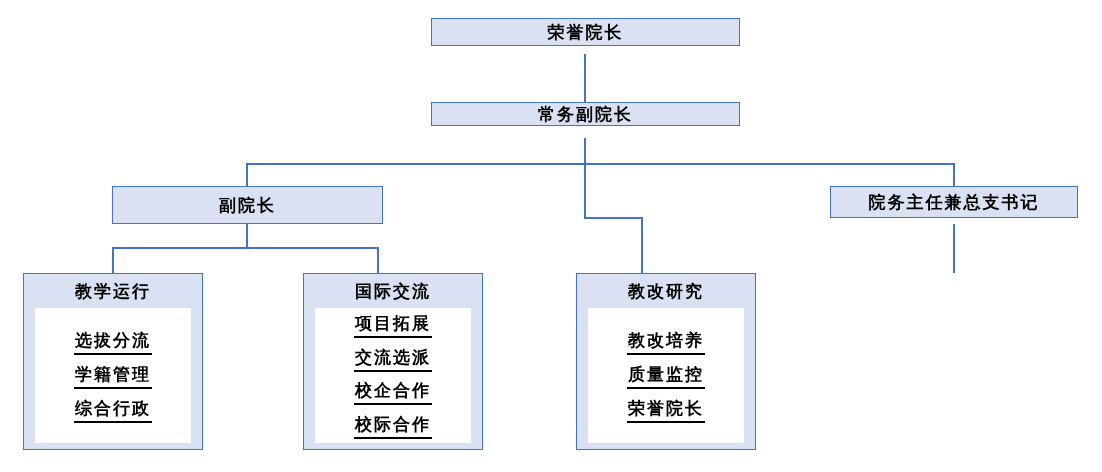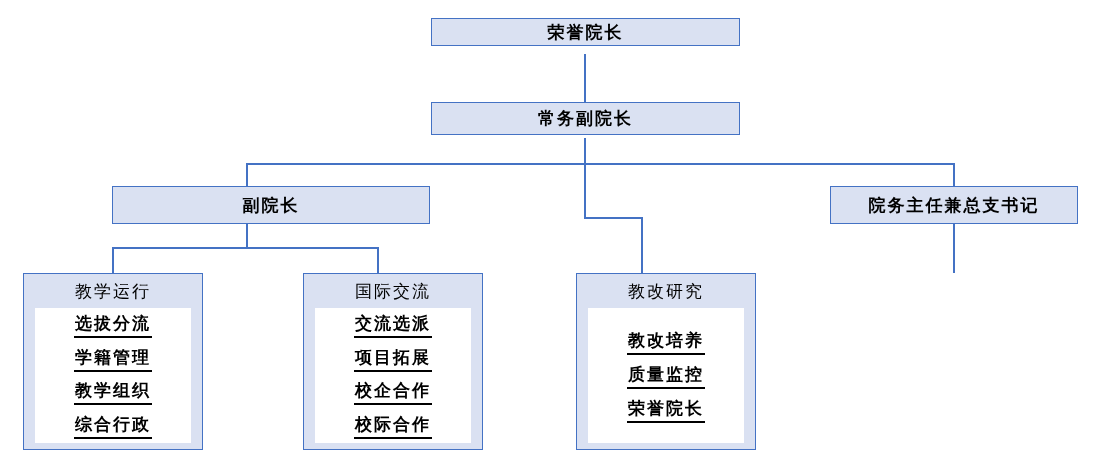--- a/index.html
+++ b/index.html
@@ -34,21 +34,21 @@
   .group{
     position:absolute;
     box-sizing:border-box;
     width:180px;height:177px;
     background:var(--box-fill);
     border:1.5px solid var(--box-border);
   }
   .group-title{
     position:absolute;left:0;right:0;top:0;height:34px;
     display:flex;align-items:center;justify-content:center;
-    font-weight:normal;font-size:17px;letter-spacing:2px;
+    font-weight:bold;font-size:17px;letter-spacing:2px;
   }
   .group-panel{
     position:absolute;left:11px;right:11px;top:34px;bottom:6px;
     background:var(--panel-fill);
     display:flex;flex-direction:column;
     align-items:center;justify-content:center;
   }
   .group-item{
     height:34px;
     display:flex;align-items:center;justify-content:center;
@@ -73,51 +73,48 @@
   <div class="line h" style="left:584px;top:217px;width:58px;"></div>
   <div class="line v" style="left:641px;top:217px;height:56px;"></div>
   <div class="line v" style="left:246px;top:224px;height:25px;"></div>
   <div class="line h" style="left:112px;top:247px;width:266px;"></div>
   <div class="line v" style="left:112px;top:247px;height:26px;"></div>
   <div class="line v" style="left:377px;top:247px;height:26px;"></div>
   <div class="line v" style="left:953px;top:224px;height:49px;"></div>
 
   <div class="node" style="left:431px;top:18px;width:309px;height:28px;">荣誉院长</div>
 
-  <div class="node" style="left:431px;top:102px;width:309px;height:33px;">常务副院长</div>
+  <div class="node" style="left:431px;top:102px;width:309px;height:24px;">常务副院长</div>
 
-  <div class="node" style="left:112px;top:186px;width:318px;height:38px;">副院长</div>
-  <div class="node" style="left:830px;top:186px;width:248px;height:38px;">院务主任兼总支书记</div>
+  <div class="node" style="left:112px;top:186px;width:271px;height:38px;">副院长</div>
+  <div class="node" style="left:830px;top:186px;width:248px;height:32px;">院务主任兼总支书记</div>
 
   <div class="group" style="left:23px;top:273px;">
     <div class="group-title">教学运行</div>
     <div class="group-panel">
       <div class="group-item">
           <span>选拔分流</span>
         </div>
       <div class="group-item">
           <span>学籍管理</span>
         </div>
       <div class="group-item">
-          <span>教学组织</span>
-        </div>
-      <div class="group-item">
           <span>综合行政</span>
         </div>
     </div>
   </div>
 
   <div class="group" style="left:303px;top:273px;">
     <div class="group-title">国际交流</div>
     <div class="group-panel">
       <div class="group-item">
-          <span>交流选派</span>
+          <span>项目拓展</span>
         </div>
       <div class="group-item">
-          <span>项目拓展</span>
+          <span>交流选派</span>
         </div>
       <div class="group-item">
           <span>校企合作</span>
         </div>
       <div class="group-item">
           <span>校际合作</span>
         </div>
     </div>
   </div>
 

